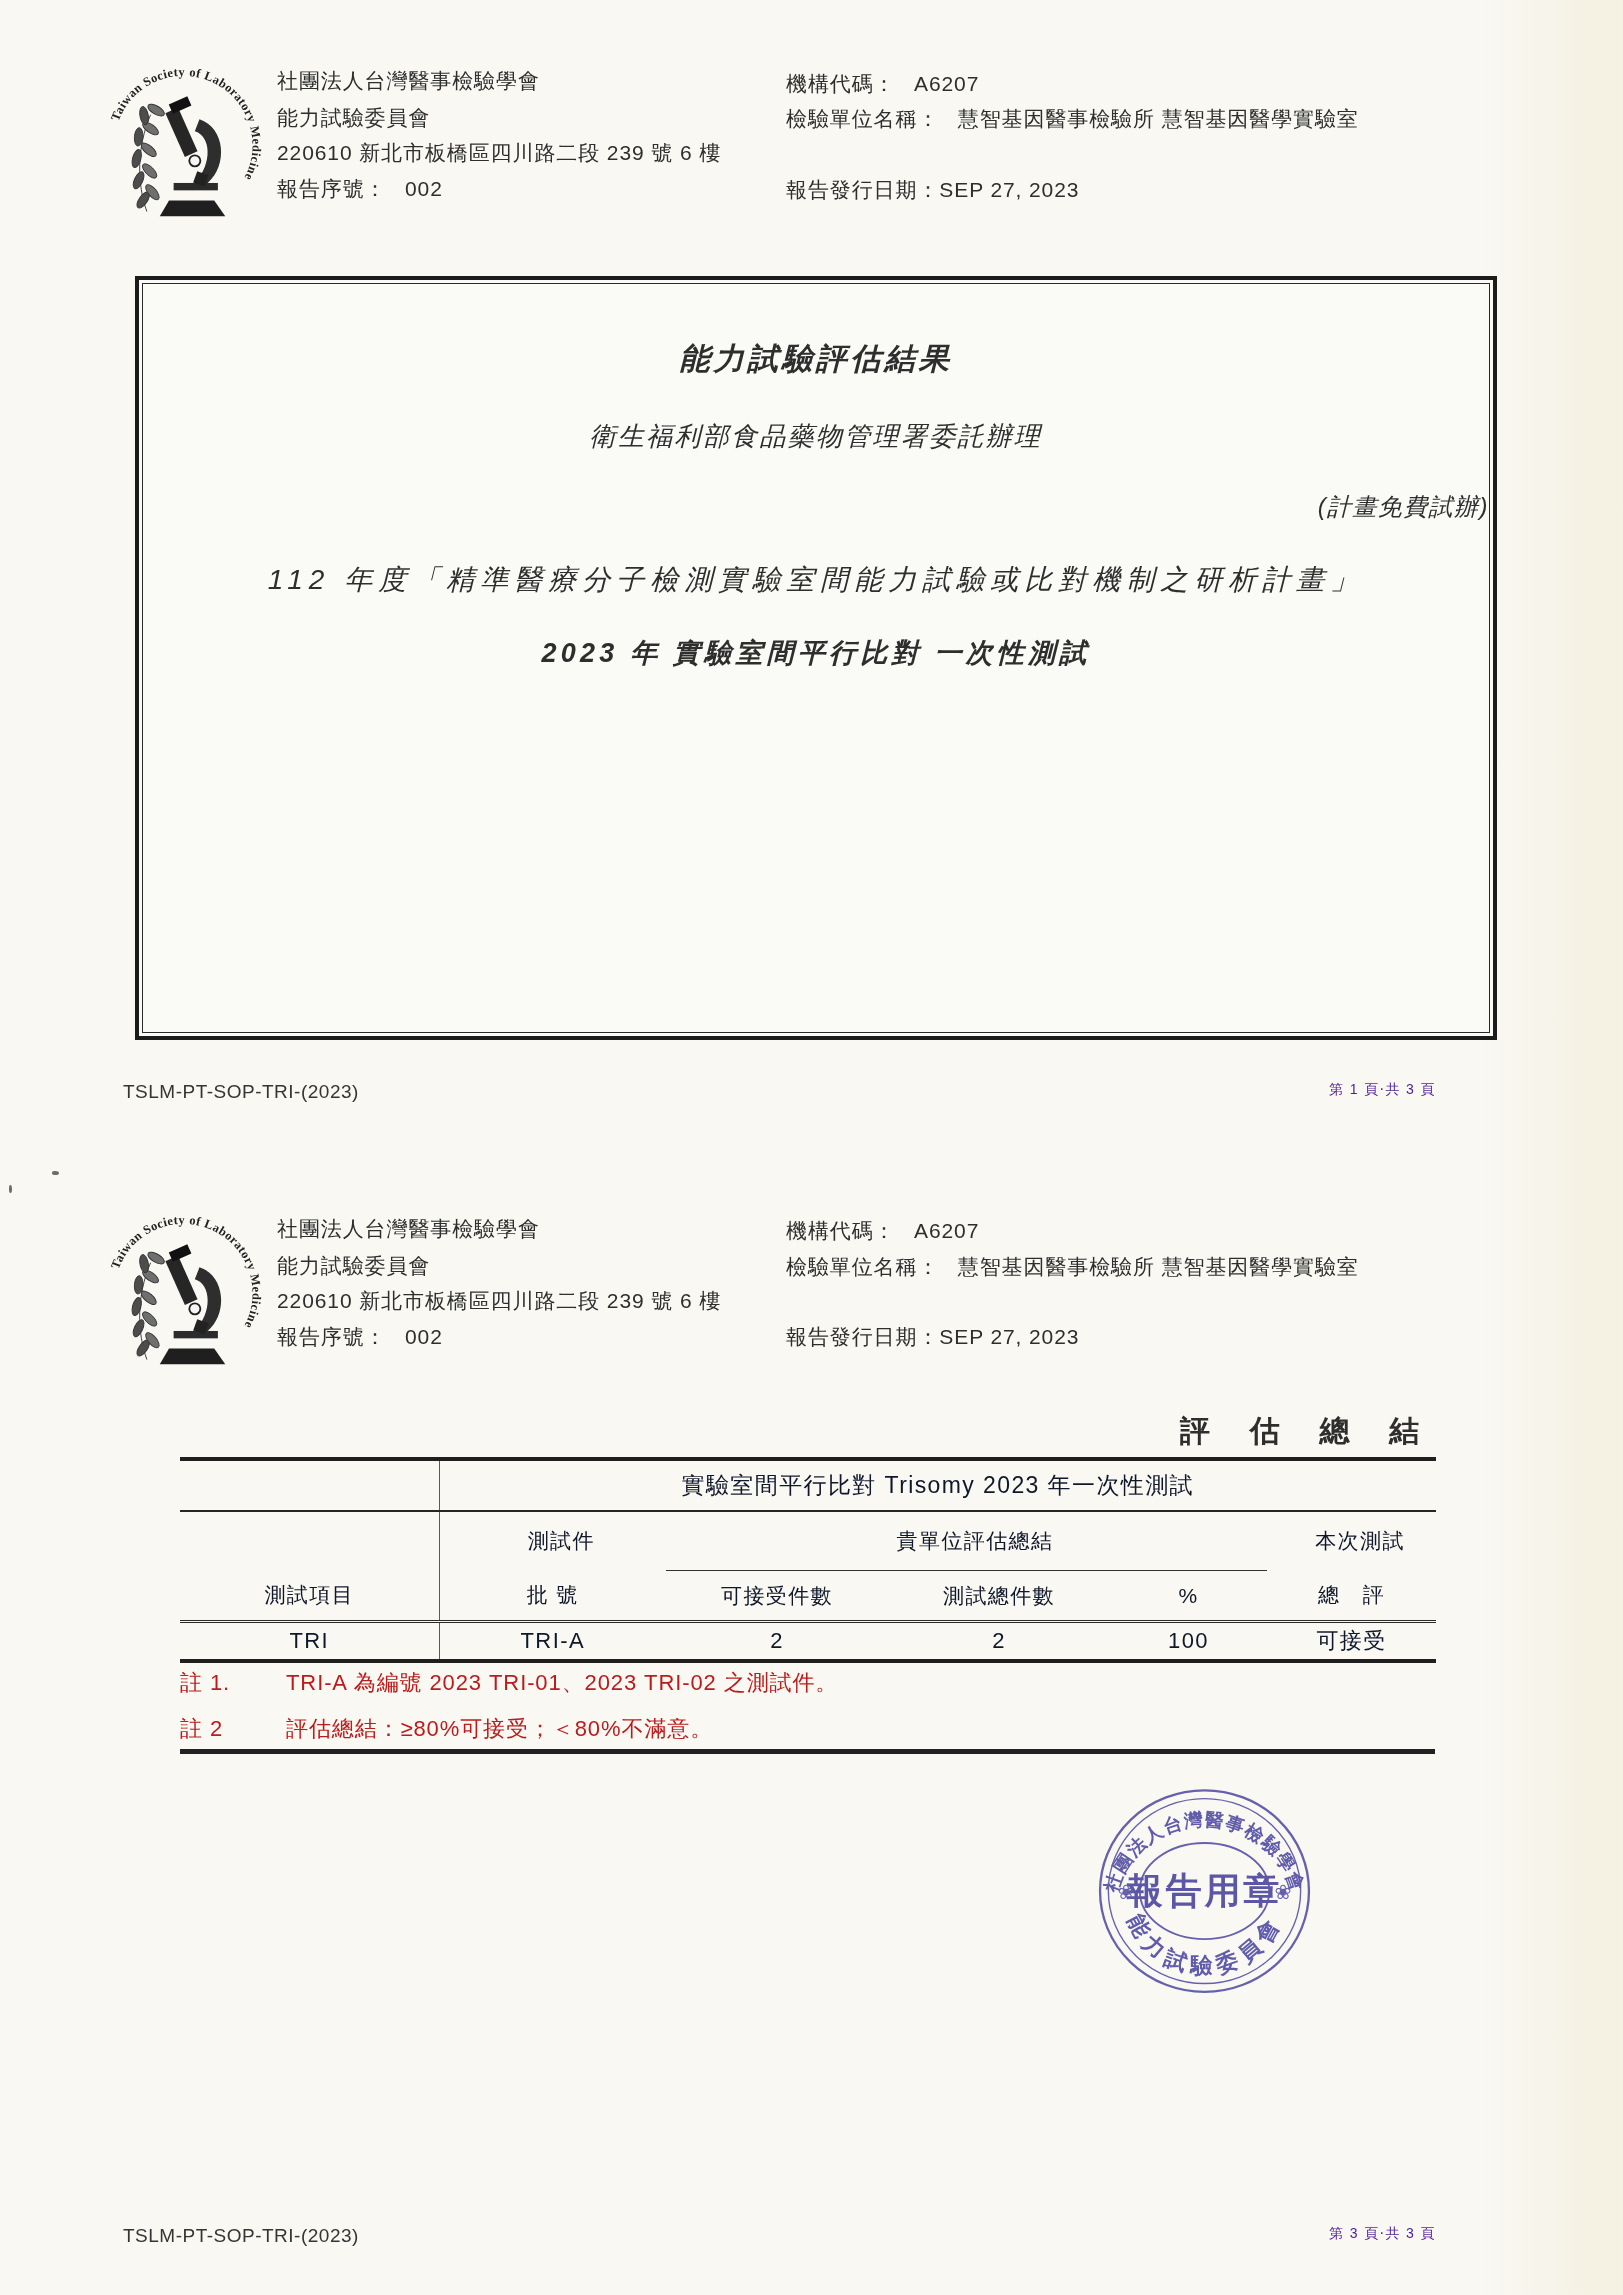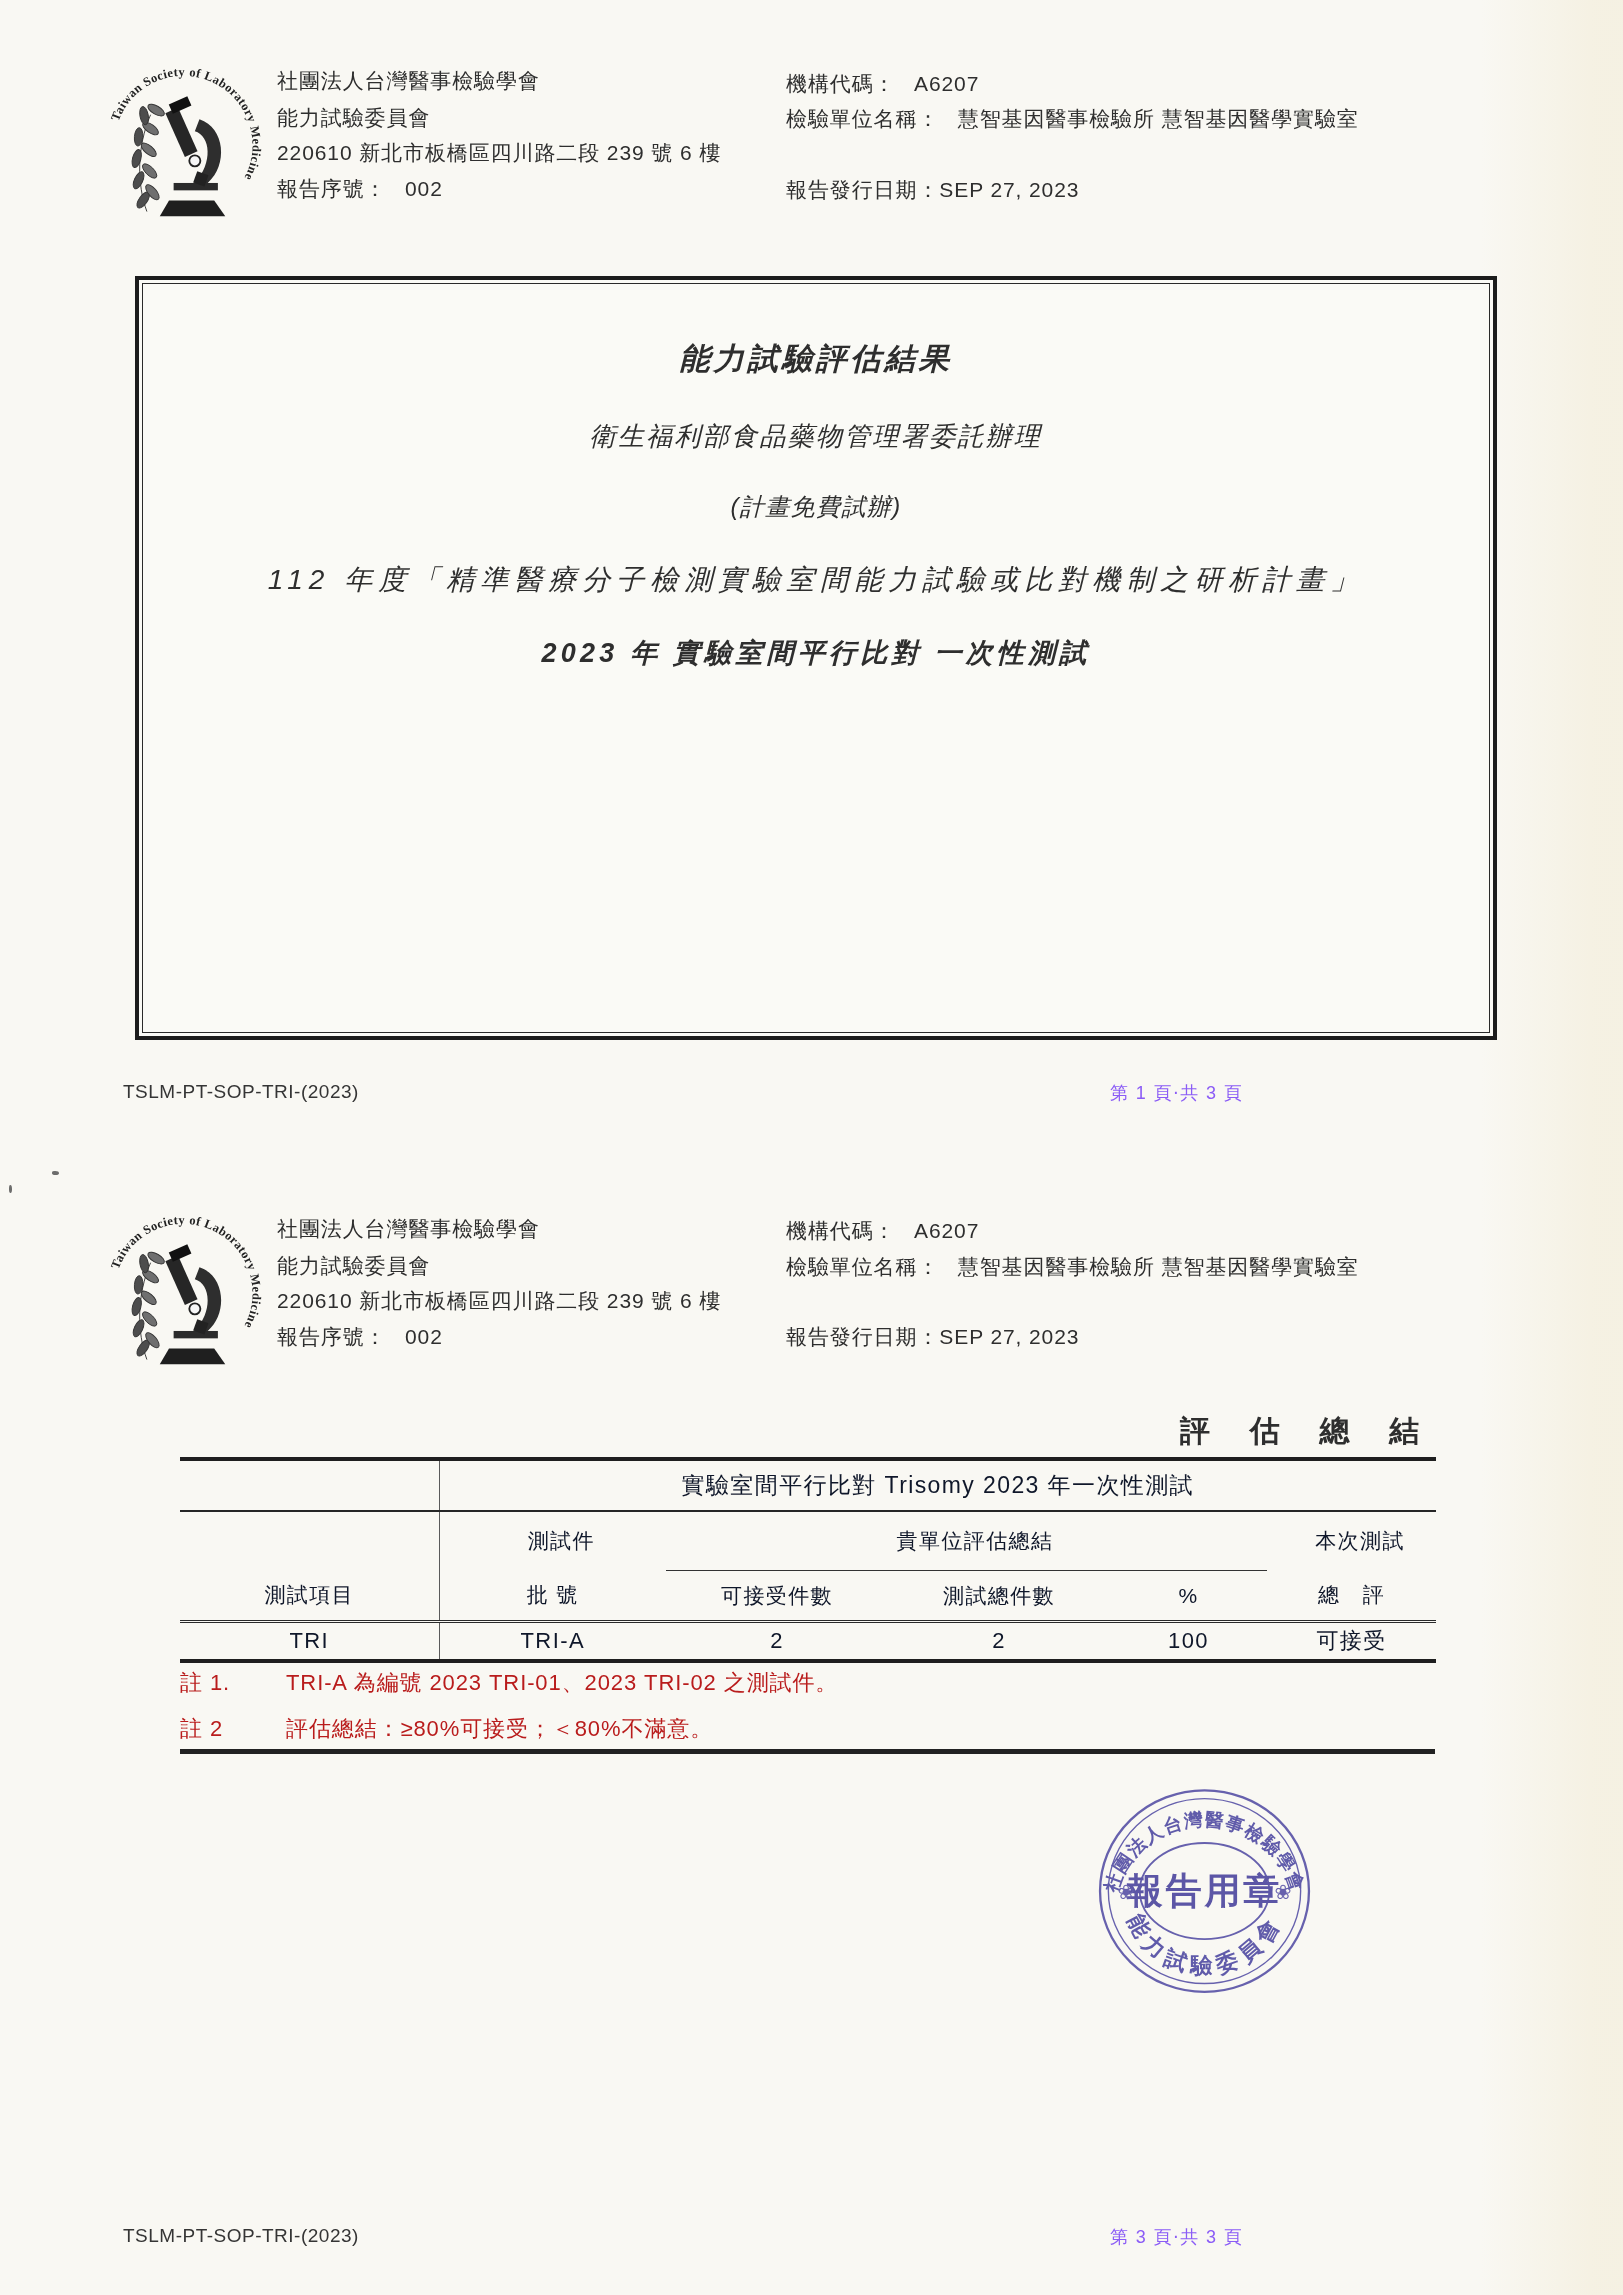--- a/index.html
+++ b/index.html
@@ -21,27 +21,27 @@
   .hdr-right{left:786px;width:694px;}
   .lbl-gap{display:inline-block;width:18.5px;}
 
   
   .cert-box{left:135px;top:276px;width:1362px;height:764px;
     border:4.2px solid #1c1c1c;box-sizing:border-box;background:rgba(255,255,255,0.25);font-style:italic;}
   .cert-inner{position:absolute;left:3.2px;top:3.2px;right:3.2px;bottom:3.2px;border:1.4px solid #2a2a2a;}
   .cert-line{position:absolute;left:0;width:100%;text-align:center;white-space:nowrap;}
   .cl-title{top:55px;font-size:30.5px;font-weight:700;letter-spacing:3.7px;}
   .cl-1{top:135px;font-size:26px;letter-spacing:2.3px;}
-  .cl-2{top:207px;font-size:24px;letter-spacing:1.4px;}
+  .cl-2{top:207px;font-size:24px;letter-spacing:1.4px;text-align:right;}
   .cl-3{top:277px;font-size:28px;letter-spacing:6px;}
   .cl-4{top:351px;font-size:27px;font-weight:600;letter-spacing:4.2px;}
 
   
   .footer-left{left:123px;font-size:19px;letter-spacing:0.5px;color:#353535;}
-  .footer-right{left:1110px;width:326px;font-size:18px;letter-spacing:1.4px;color:#8b5cf6;}
+  .footer-right{left:1110px;width:326px;text-align:right;font-size:14px;letter-spacing:1.4px;color:#4c1d95;}
 
   
   .section-title{left:180px;top:1411px;width:1255px;text-align:right;
     font-size:30px;font-weight:700;letter-spacing:15.7px;text-indent:15.7px;white-space:nowrap;}
 
   table.summary{position:absolute;left:180px;top:1457px;width:1255px;
     border-collapse:collapse;table-layout:fixed;
     border-top:4.2px solid #1f1f1f;border-bottom:4.6px solid #1f1f1f;}
   table.summary td{padding:0;text-align:center;vertical-align:middle;
     font-size:21px;letter-spacing:1.4px;color:#0f172a;white-space:nowrap;}

